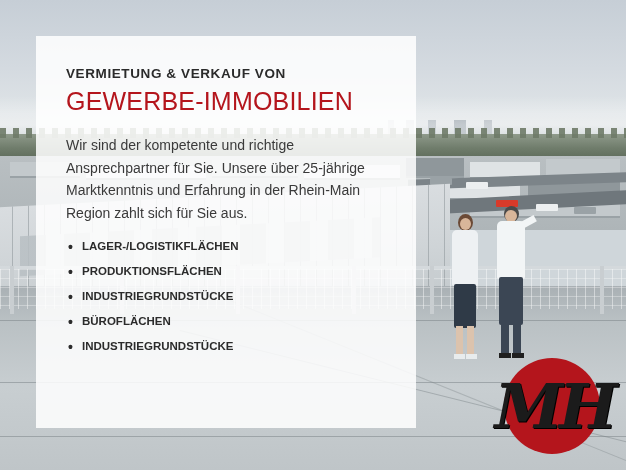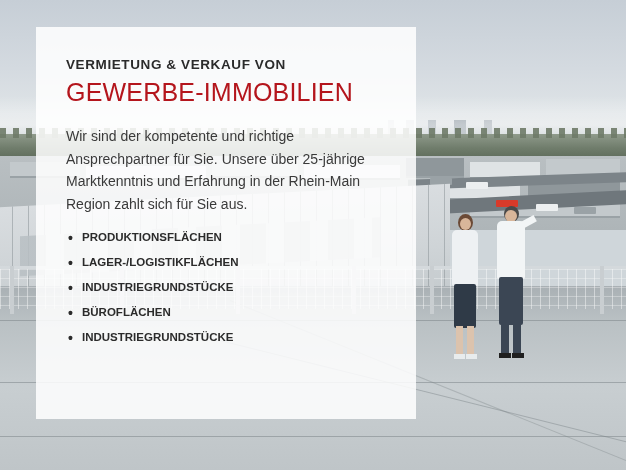--- a/index.html
+++ b/index.html
@@ -128,21 +128,21 @@
     position: absolute; top: 0; width: 4px; height: 48px; background: #c9ced1;
   }
 
   
   .person { position: absolute; }
   .p-head { position: absolute; border-radius: 50%; }
   .p-body { position: absolute; }
 
   
   .card {
-    position: absolute; left: 36px; top: 27px; width: 380px; height: 392px;
+    position: absolute; left: 36px; top: 36px; width: 380px; height: 392px;
     background: rgba(255,255,255,.86);
     padding: 30px 30px 0 30px;
   }
   .kicker {
     font-size: 13.5px; font-weight: bold; letter-spacing: .6px; color: #2b2b2b;
     margin-bottom: 6px;
   }
   .headline {
     font-size: 25px; font-weight: normal; letter-spacing: .2px; color: #b4151c;
     margin-bottom: 18px;
@@ -283,23 +283,27 @@
       <div class="p-body" style="left:20px; top:147px; width:12px; height:5px; background:#1f1f1f;"></div>
     </div>
   </div>
 
   <div class="card">
     <div class="kicker">VERMIETUNG &amp; VERKAUF VON</div>
     <div class="headline">GEWERBE-IMMOBILIEN</div>
     <div class="para">Wir sind der kompetente und richtige Ansprechpartner für Sie. Unsere über 25-jährige Marktkenntnis und Erfahrung in der Rhein-Main Region zahlt sich für Sie aus.</div>
 
     <ul class="bullets">
+      <li>LAGER-/LOGISTIKFLÄCHEN</li>
       <li>PRODUKTIONSFLÄCHEN</li>
-      <li>LAGER-/LOGISTIKFLÄCHEN</li>
       <li>INDUSTRIEGRUNDSTÜCKE</li>
       <li>BÜROFLÄCHEN</li>
       <li>INDUSTRIEGRUNDSTÜCKE</li>
     </ul>
 
   </div>
 
+  <div class="logo">
+    <div class="disc"></div>
+    <div class="mh">MH</div>
+  </div>
 
 </div>
 
 </body></html>

